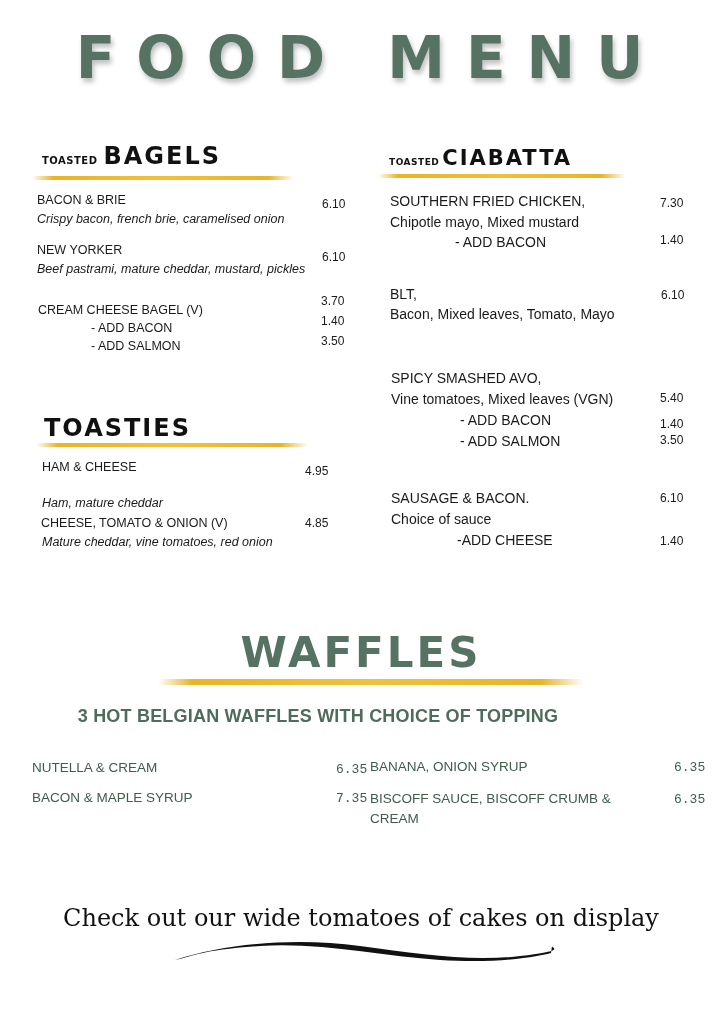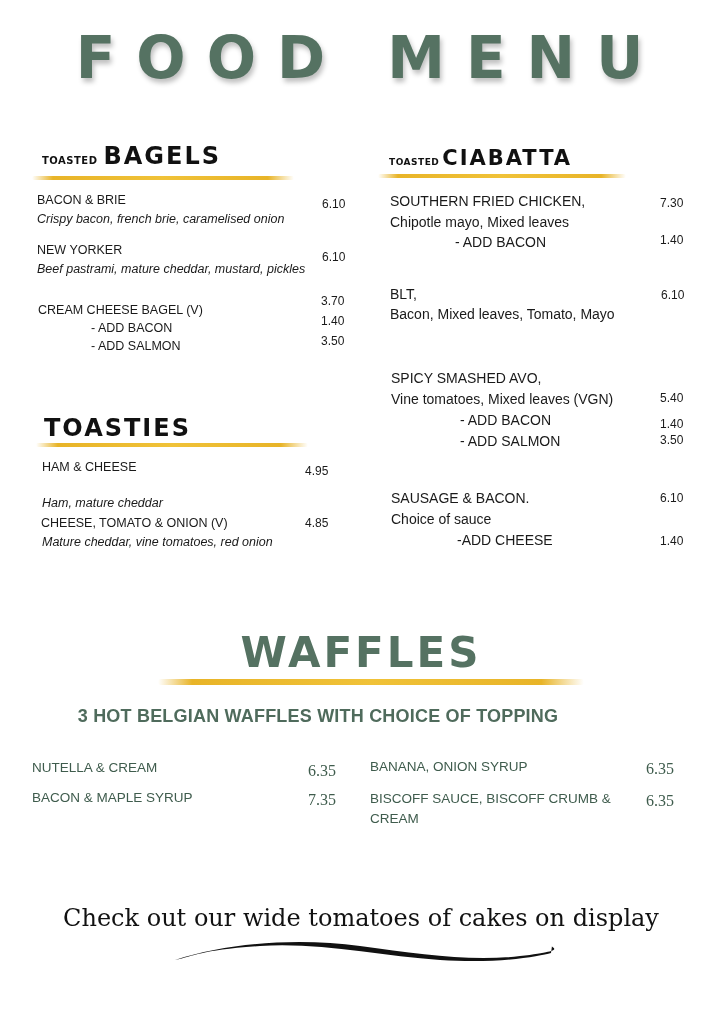--- a/index.html
+++ b/index.html
@@ -18,21 +18,21 @@
   .stroke { height: 4px; border-radius: 3px;
     background: linear-gradient(90deg, rgba(232,180,40,0) 0%, #e8b428 8%, #f0c238 50%, #e8b428 90%, rgba(232,180,40,0) 100%); }
   .item-name { font-family: "Liberation Sans", sans-serif; font-size: 12.5px; color: #1a1a1a; white-space: nowrap; }
   .item-desc { font-family: "Liberation Sans", sans-serif; font-size: 12.5px; font-style: italic; color: #1a1a1a; white-space: nowrap; }
   .item-desc-plain { font-family: "Liberation Sans", sans-serif; font-size: 14px; color: #1a1a1a; white-space: nowrap; }
   .item-name-lg { font-family: "Liberation Sans", sans-serif; font-size: 14px; color: #1a1a1a; white-space: nowrap; }
   .price { font-family: "Liberation Sans", sans-serif; font-size: 12px; color: #1a1a1a; }
   .waffle-head { left: 0; width: 722px; top: 628px; text-align: center; font-family: "DejaVu Sans", sans-serif; font-weight: bold; font-size: 42px; letter-spacing: 3px; color: #557262; }
   .waffle-sub { left: 0; width: 636px; top: 706px; text-align: center; font-family: "Liberation Sans", sans-serif; font-weight: bold; font-size: 18px; color: #4f6b5c; letter-spacing: 0.2px; }
   .w-name { font-family: "Liberation Sans", sans-serif; font-size: 13.5px; color: #3f5c4d; }
-  .w-price { font-family: Liberation Serif, serif; font-size: 16px; color: #3f5c4d; }
+  .w-price { font-family: Liberation Mono, monospace; font-size: 13px; color: #3f5c4d; margin-left: 28px; }
   .footer { left: 0; width: 722px; top: 904px; text-align: center; font-family: "DejaVu Serif", serif; font-size: 24px; color: #111; }
 </style>
 </head>
 <body>
 
 <div class="abs title">FOOD MENU</div>
 
 <div class="abs sec-head" style="left:42px; top:142px;">
   <span class="small">TOASTED</span><span class="big">BAGELS</span>
 </div>
@@ -65,21 +65,21 @@
 <div class="abs item-name" style="left:41px; top:516px;">CHEESE, TOMATO &amp; ONION (V)</div>
 <div class="abs item-desc" style="left:42px; top:535px;">Mature cheddar, vine tomatoes, red onion</div>
 <div class="abs price" style="left:305px; top:516px;">4.85</div>
 
 <div class="abs sec-head" style="left:389px; top:146px;">
   <span class="small" style="font-size:9px; margin-right:3px;">TOASTED</span><span class="big" style="font-size:21px;">CIABATTA</span>
 </div>
 <div class="abs stroke" style="left:378px; top:174px; width:248px;"></div>
 
 <div class="abs item-name-lg" style="left:390px; top:193px;">SOUTHERN FRIED CHICKEN,</div>
-<div class="abs item-desc-plain" style="left:390px; top:214px;">Chipotle mayo, Mixed leaves</div>
+<div class="abs item-desc-plain" style="left:390px; top:214px;">Chipotle mayo, Mixed mustard</div>
 <div class="abs price" style="left:660px; top:196px;">7.30</div>
 <div class="abs item-name-lg" style="left:455px; top:234px;">- ADD BACON</div>
 <div class="abs price" style="left:660px; top:233px;">1.40</div>
 
 <div class="abs item-name-lg" style="left:390px; top:286px;">BLT,</div>
 <div class="abs item-desc-plain" style="left:390px; top:306px;">Bacon, Mixed leaves, Tomato, Mayo</div>
 <div class="abs price" style="left:661px; top:288px;">6.10</div>
 
 <div class="abs item-name-lg" style="left:391px; top:370px;">SPICY SMASHED AVO,</div>
 <div class="abs item-desc-plain" style="left:391px; top:391px;">Vine tomatoes, Mixed leaves (VGN)</div>

